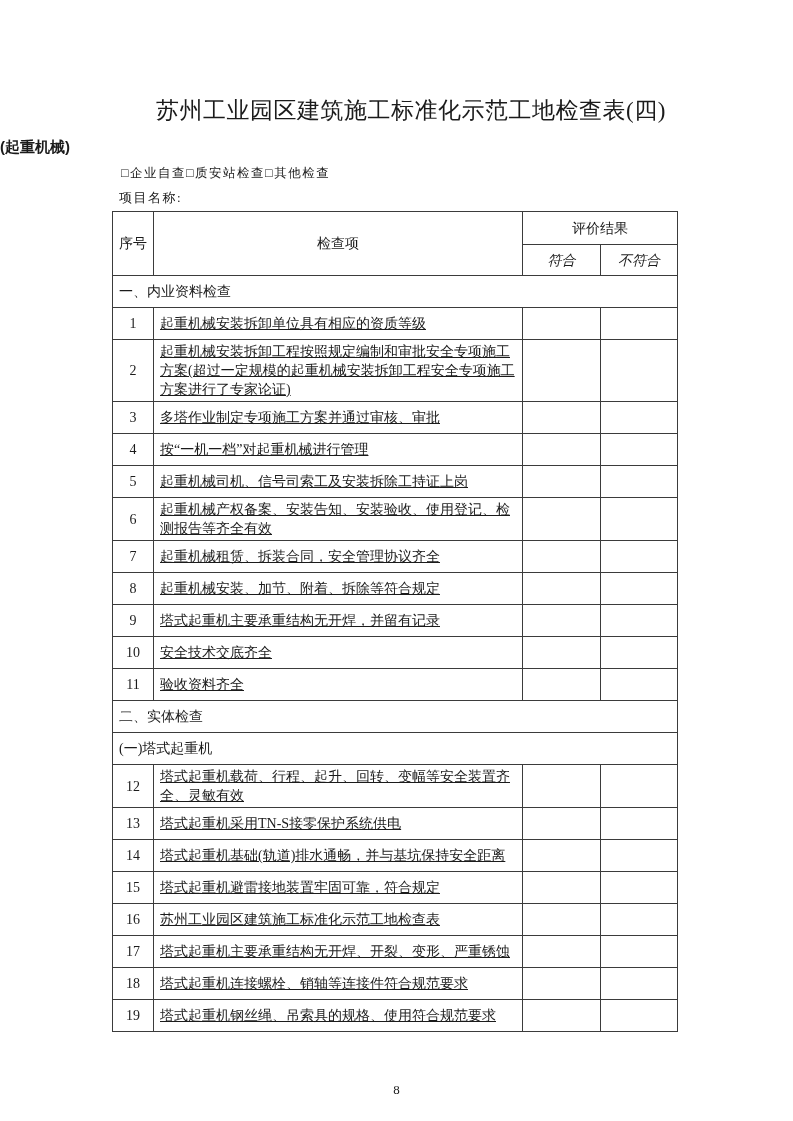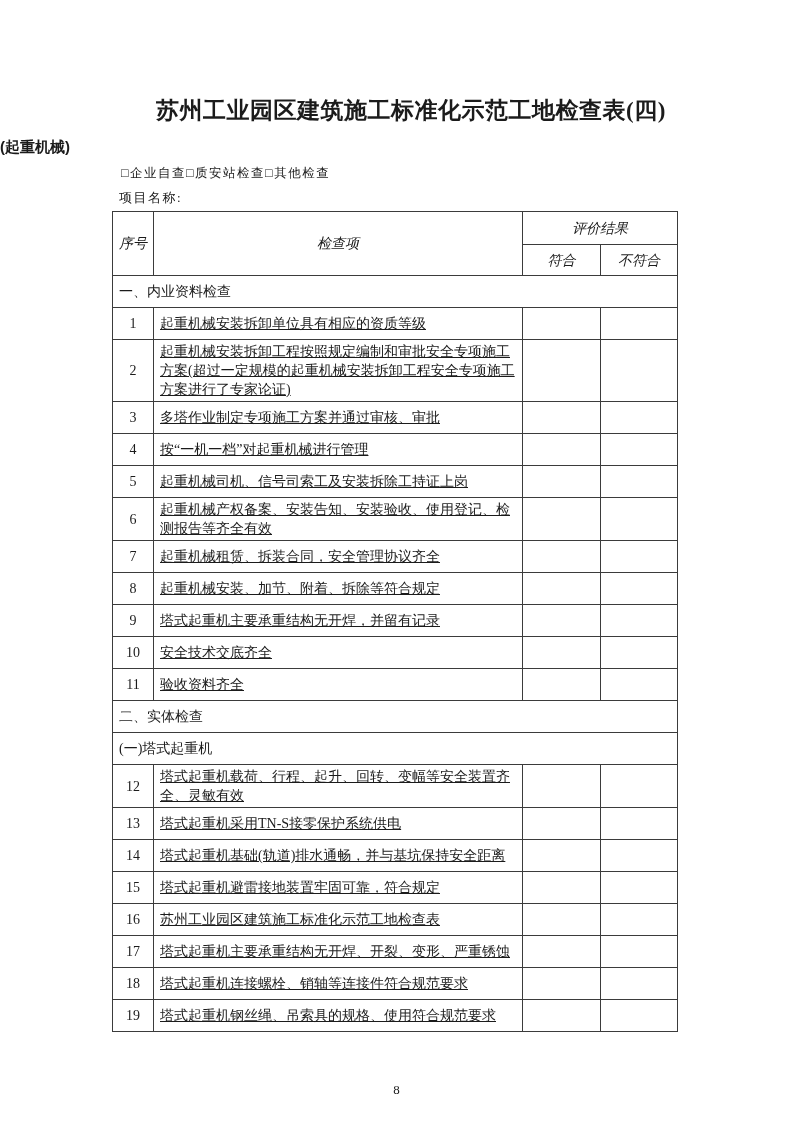--- a/index.html
+++ b/index.html
@@ -13,21 +13,21 @@
     height: 1121px;
     background: #ffffff;
     color: #1b1b1b;
     font-family: "Liberation Serif", "DejaVu Serif", serif;
     overflow: hidden;
   }
   .title {
     padding-top: 95px;
     text-align: center;
     font-size: 23px;
-    font-weight: 700;
+    font-weight: 400;
     line-height: 32px;
     letter-spacing: 0.5px;
     padding-left: 29px;
   }
   .subtitle {
     margin-top: 11px;
     font-size: 15px;
     font-weight: 700;
     line-height: 18px;
     font-family: "Liberation Sans", "DejaVu Sans", sans-serif;
@@ -54,21 +54,21 @@
   table.checklist td {
     border: 1px solid #3b3b3b;
     padding: 2px 6px;
     line-height: 19px;
     vertical-align: middle;
     overflow: hidden;
   }
   thead td {
     text-align: center;
   }
-  .hdr-top { height: 28px; font-style: italic; }
+  .hdr-top { height: 28px; }
   .hdr-sub { height: 26px; font-style: italic; }
   .section-cell {
     text-align: left;
     height: 27px;
   }
   .cell-no {
     text-align: center;
     height: 27px;
   }
   .cell-item {

